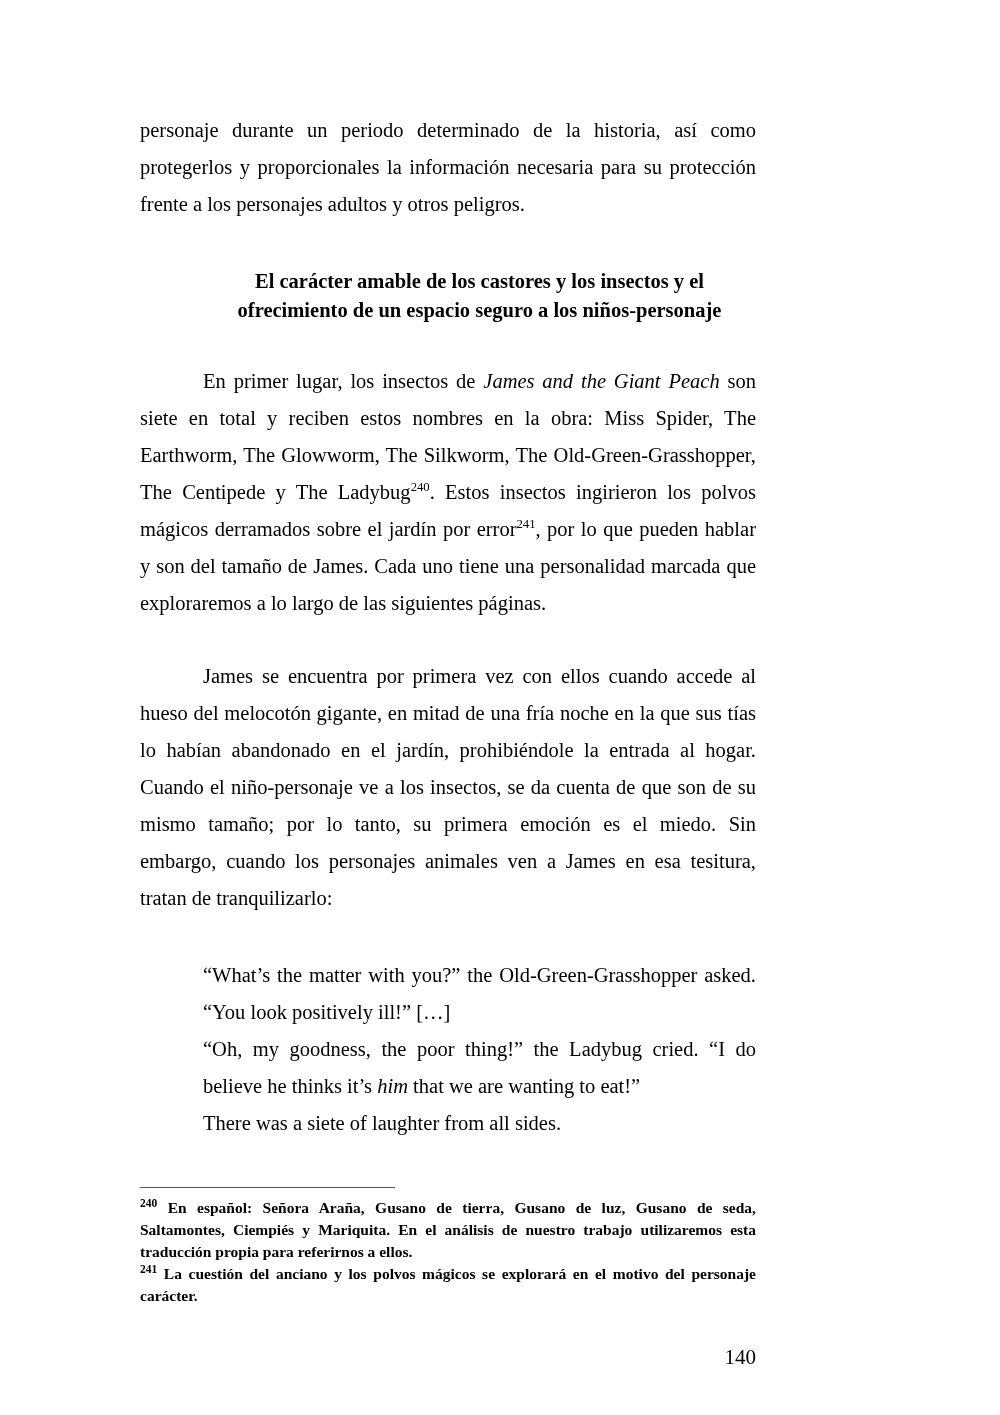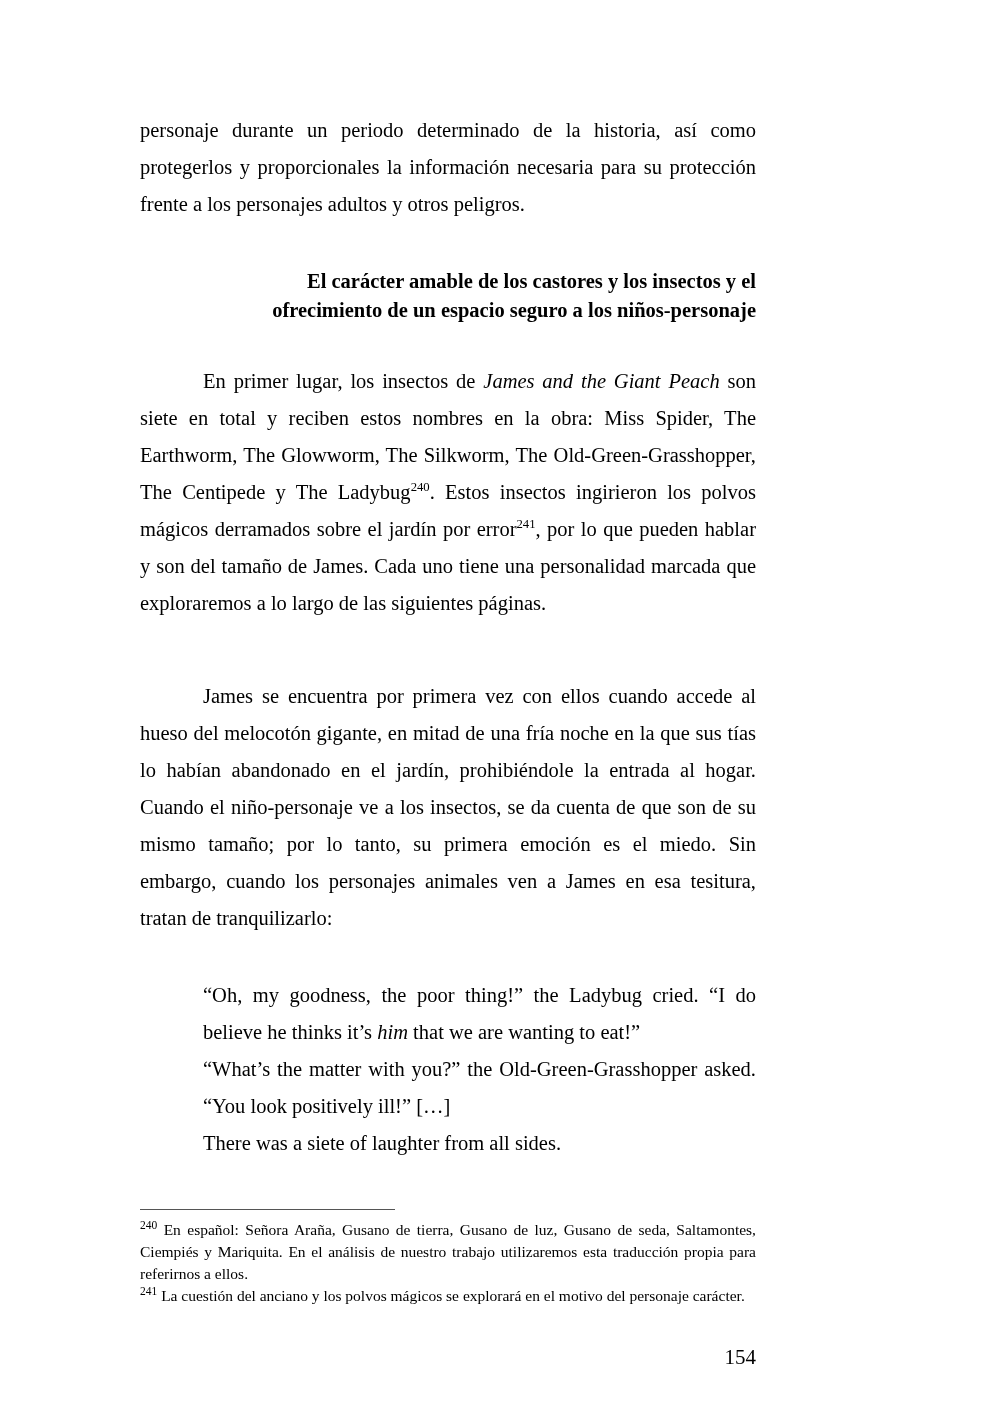--- a/index.html
+++ b/index.html
@@ -30,40 +30,41 @@
   }
   .para-indent {
     text-indent: 63px;
   }
   .section-heading {
     font-size: 20.5px;
     font-weight: bold;
     line-height: 29px;
     margin: 44px 0 38px 0;
     padding-left: 63px;
-    text-align: right;
+    text-align: center;
   }
   .gap-para {
-    margin-top: 56px;
+    margin-top: 36px;
   }
   .quote-block {
     margin: 40px 0 0 0;
     padding-left: 63px;
     font-size: 20.5px;
     line-height: 37px;
     text-align: justify;
   }
   .quote-line {
     margin: 0;
   }
   .footnote-area {
     position: absolute;
     left: 140px;
     right: 140px;
     bottom: 108px;
+    font-weight: bold;
   }
   .footnote-rule {
     width: 255px;
     height: 1px;
     background: #555;
     margin: 0 0 9px 0;
     border: 0;
   }
   .footnote {
     font-size: 15.5px;
@@ -95,26 +96,26 @@
 
   <p class="body-text">personaje durante un periodo determinado de la historia, así como protegerlos y proporcionales la información necesaria para su protección frente a los personajes adultos y otros peligros.</p>
 
   <h2 class="section-heading">El carácter amable de los castores y los insectos y el ofrecimiento de un espacio seguro a los niños-personaje</h2>
 
   <p class="body-text para-indent"><span>En primer lugar, los insectos de </span><i>James and the Giant Peach</i><span> son siete en total y reciben estos nombres en la obra: Miss Spider, The Earthworm, The Glowworm, The Silkworm, The Old-Green-Grasshopper, The Centipede y The Ladybug</span><sup>240</sup><span>. Estos insectos ingirieron los polvos mágicos derramados sobre el jardín por error</span><sup>241</sup><span>, por lo que pueden hablar y son del tamaño de James. Cada uno tiene una personalidad marcada que exploraremos a lo largo de las siguientes páginas.</span></p>
 
   <p class="body-text para-indent gap-para">James se encuentra por primera vez con ellos cuando accede al hueso del melocotón gigante, en mitad de una fría noche en la que sus tías lo habían abandonado en el jardín, prohibiéndole la entrada al hogar. Cuando el niño-personaje ve a los insectos, se da cuenta de que son de su mismo tamaño; por lo tanto, su primera emoción es el miedo. Sin embargo, cuando los personajes animales ven a James en esa tesitura, tratan de tranquilizarlo:</p>
 
   <div class="quote-block">
+    <p class="quote-line">“What’s the matter with you?” the Old-Green-Grasshopper asked. “You look positively ill!” […]</p>
     <p class="quote-line"><span>“Oh, my goodness, the poor thing!” the Ladybug cried. “I do believe he thinks it’s </span><i>him</i><span> that we are wanting to eat!”</span></p>
-    <p class="quote-line">“What’s the matter with you?” the Old-Green-Grasshopper asked. “You look positively ill!” […]</p>
     <p class="quote-line">There was a siete of laughter from all sides.</p>
   </div>
 
   <div class="footnote-area">
     <hr class="footnote-rule">
     <p class="footnote"><span class="fn-num">240</span><span> En español: Señora Araña, Gusano de tierra, Gusano de luz, Gusano de seda, Saltamontes, Ciempiés y Mariquita. En el análisis de nuestro trabajo utilizaremos esta traducción propia para referirnos a ellos.</span></p>
     <p class="footnote"><span class="fn-num">241</span><span> La cuestión del anciano y los polvos mágicos se explorará en el motivo del personaje carácter.</span></p>
   </div>
 
-  <div class="page-number">154</div>
+  <div class="page-number">140</div>
 
 </div>
 
 </body></html>

